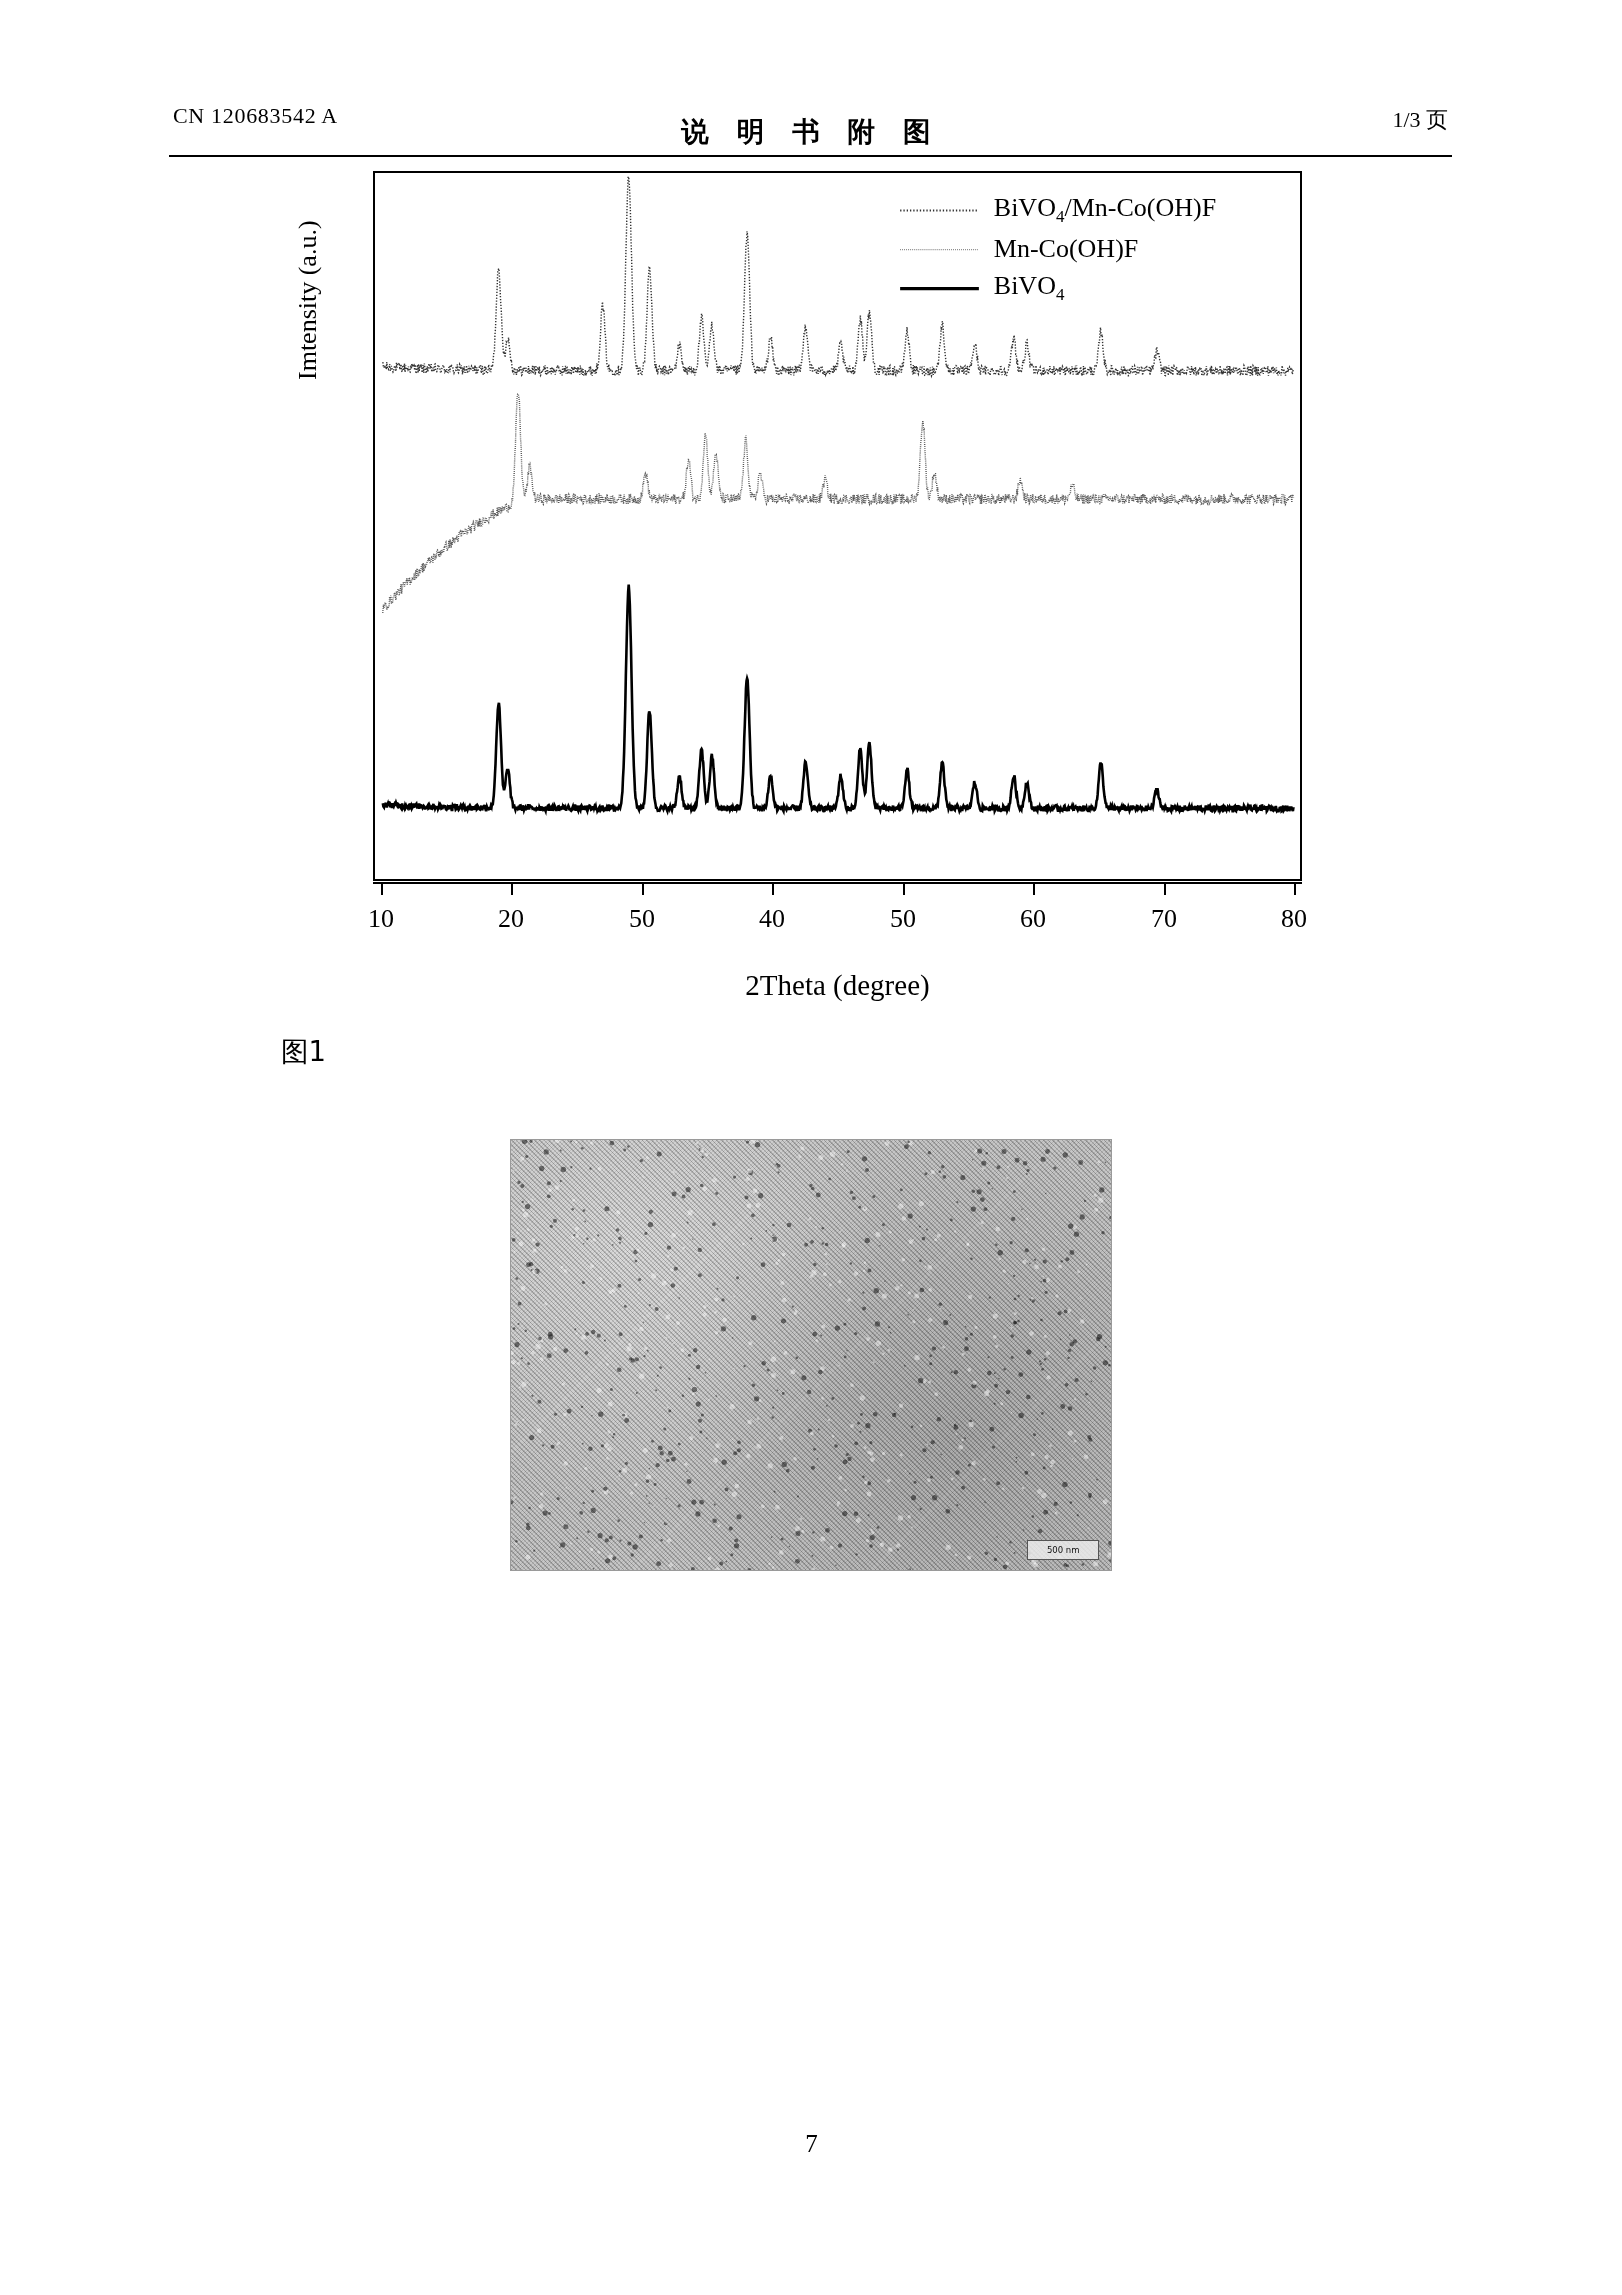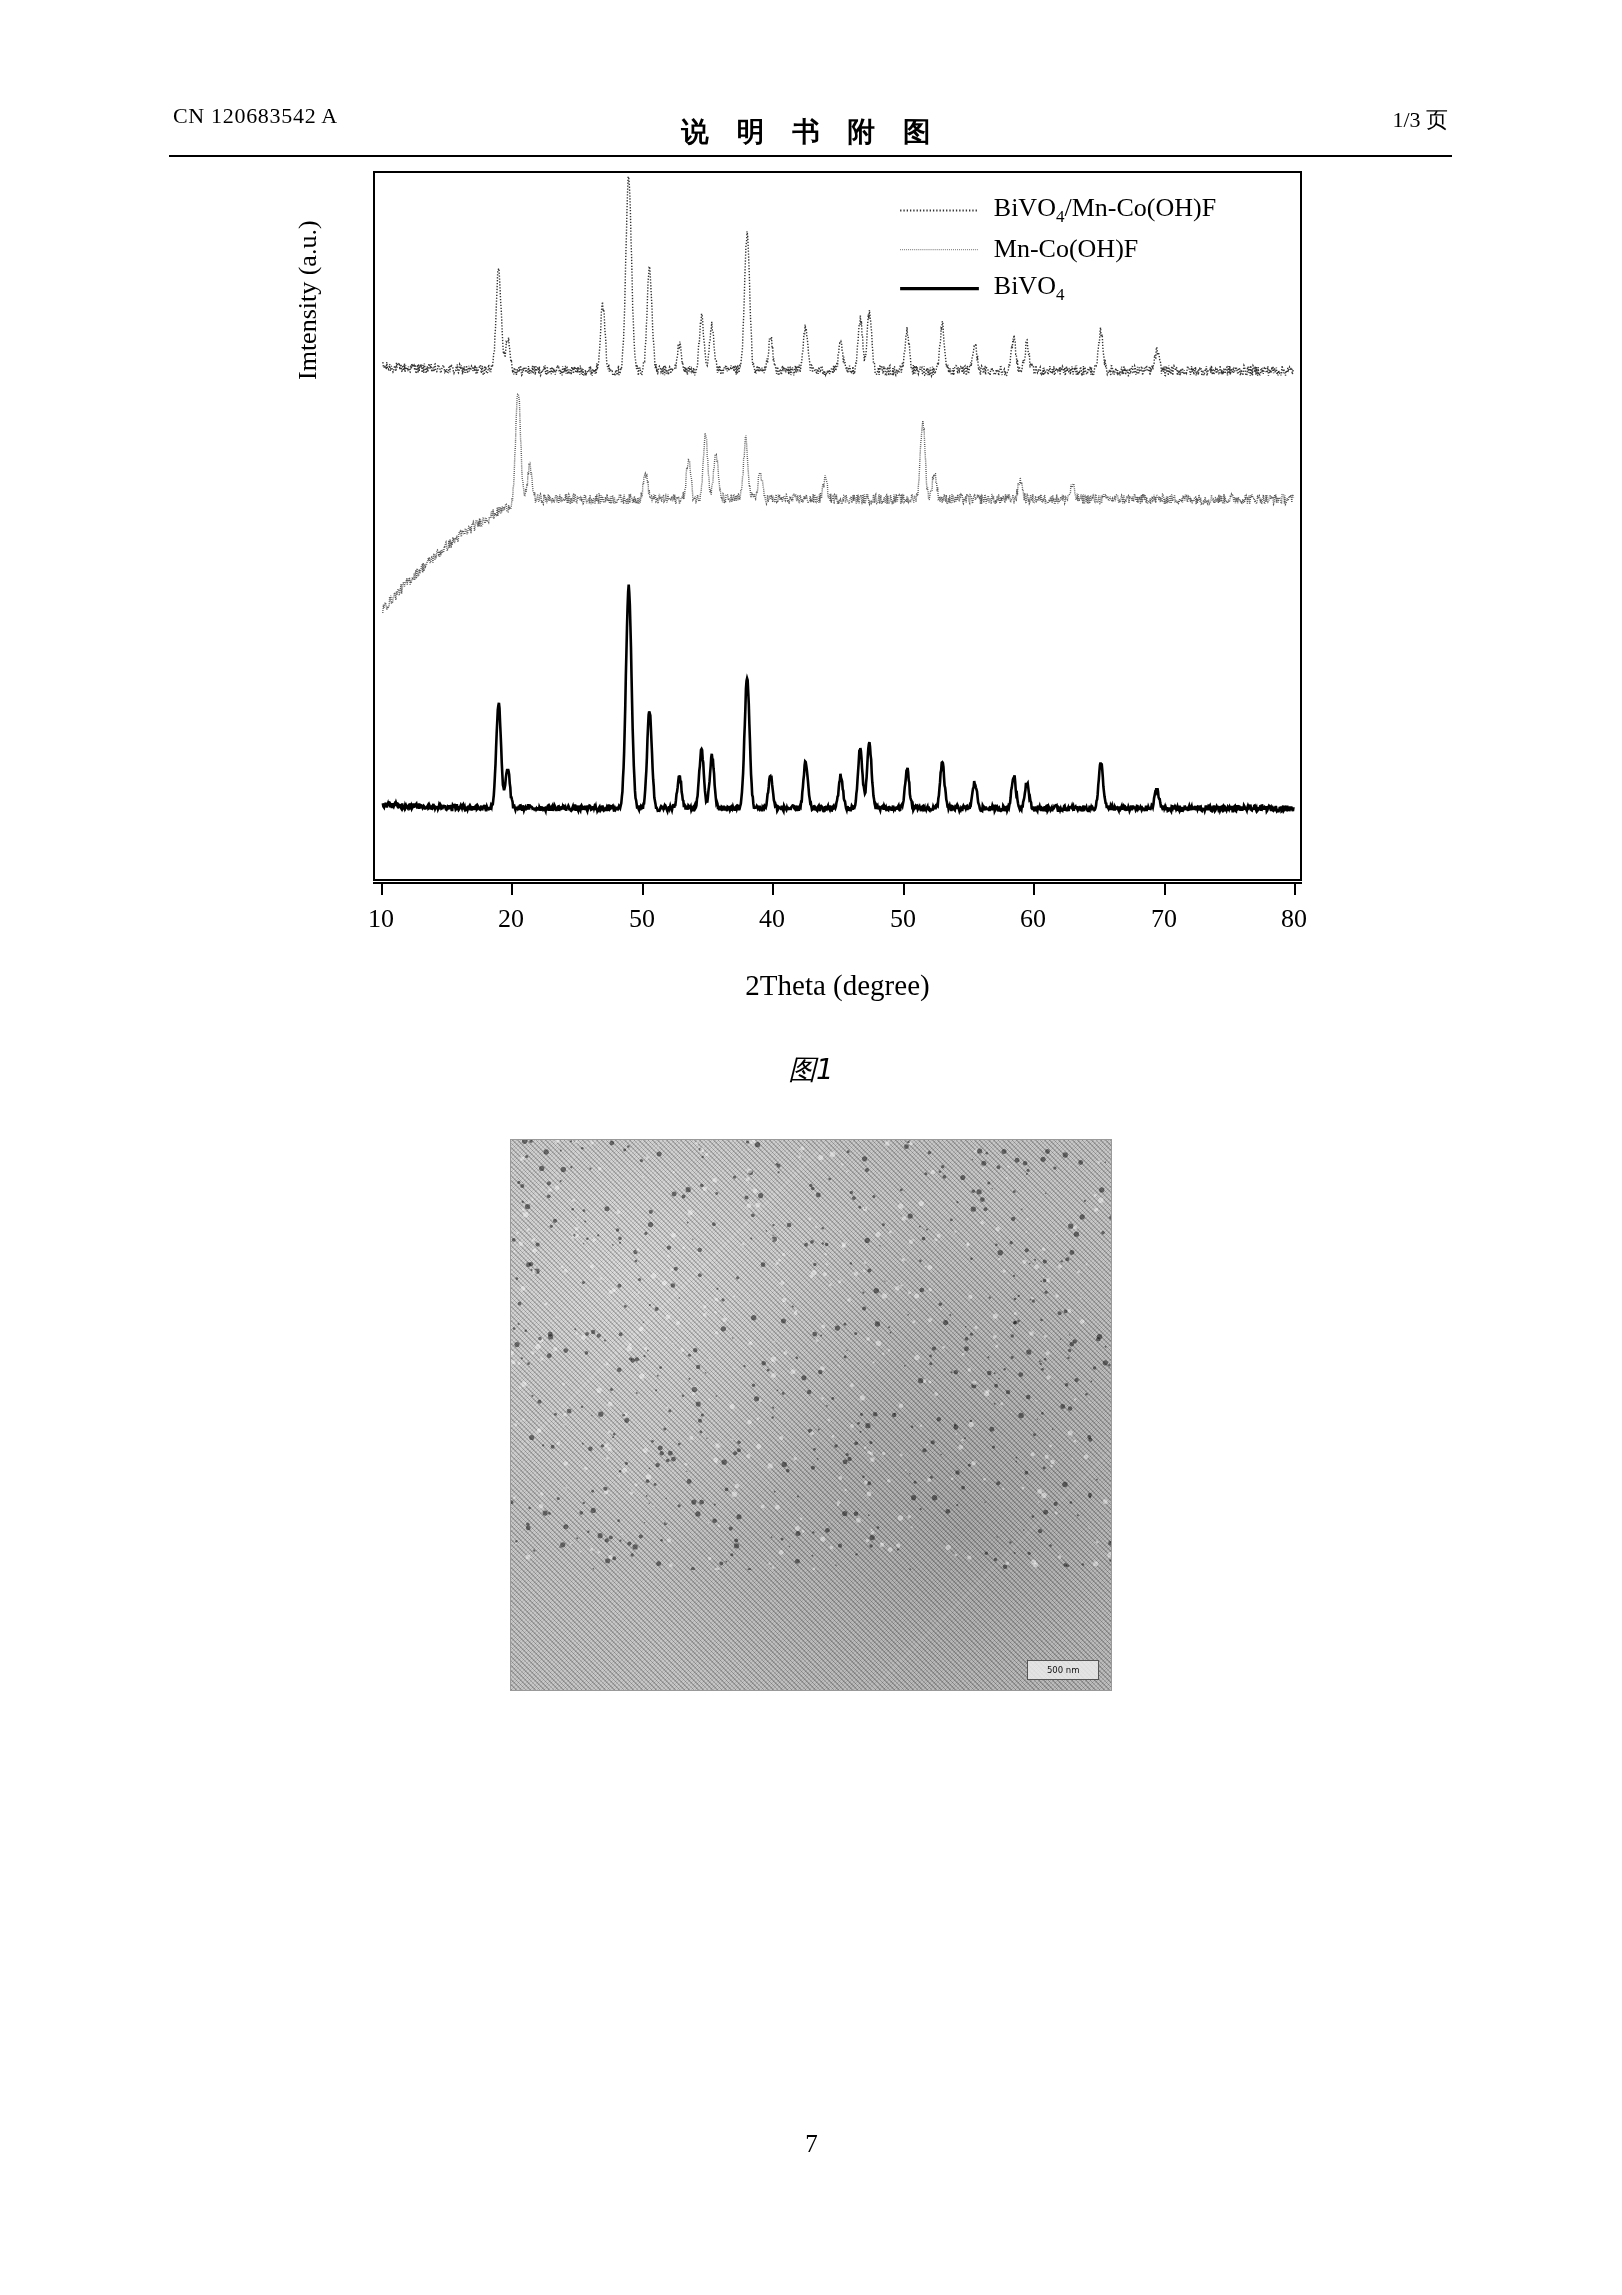--- a/index.html
+++ b/index.html
@@ -166,42 +166,41 @@
     left: 92px;
     top: 718px;
     width: 929px;
     height: 2px;
     background: #000;
   }
 
   #fig1-caption {
     position: absolute;
     left: 0;
-    top: 888px;
+    top: 870px;
     width: 1060px;
-    text-align: center;
+    text-align: left;
     font-size: 27.5px;
     font-family: "DejaVu Sans", sans-serif;
-    font-style: italic;
   }
 
   
   #figure2-block {
     position: absolute;
     left: 510px;
     top: 1139px;
     width: 622px;
     height: 550px;
   }
   #sem-image {
     position: absolute;
     left: 0;
     top: 0;
     width: 602px;
-    height: 552px;
+    height: 432px;
     background-color: #b9b9b9;
     background-image:
       repeating-linear-gradient(45deg, rgba(0,0,0,0.18) 0 1.3px, rgba(255,255,255,0.12) 1.3px 3.3px),
       repeating-linear-gradient(-45deg, rgba(0,0,0,0.10) 0 0.7px, rgba(255,255,255,0.08) 0.7px 2.6px),
       radial-gradient(circle at 20% 25%, rgba(255,255,255,0.35), rgba(0,0,0,0.0) 45%),
       radial-gradient(circle at 75% 70%, rgba(0,0,0,0.18), rgba(0,0,0,0.0) 55%);
     border: 0.7px solid #9a9a9a;
     box-sizing: border-box;
     overflow: hidden;
   }

